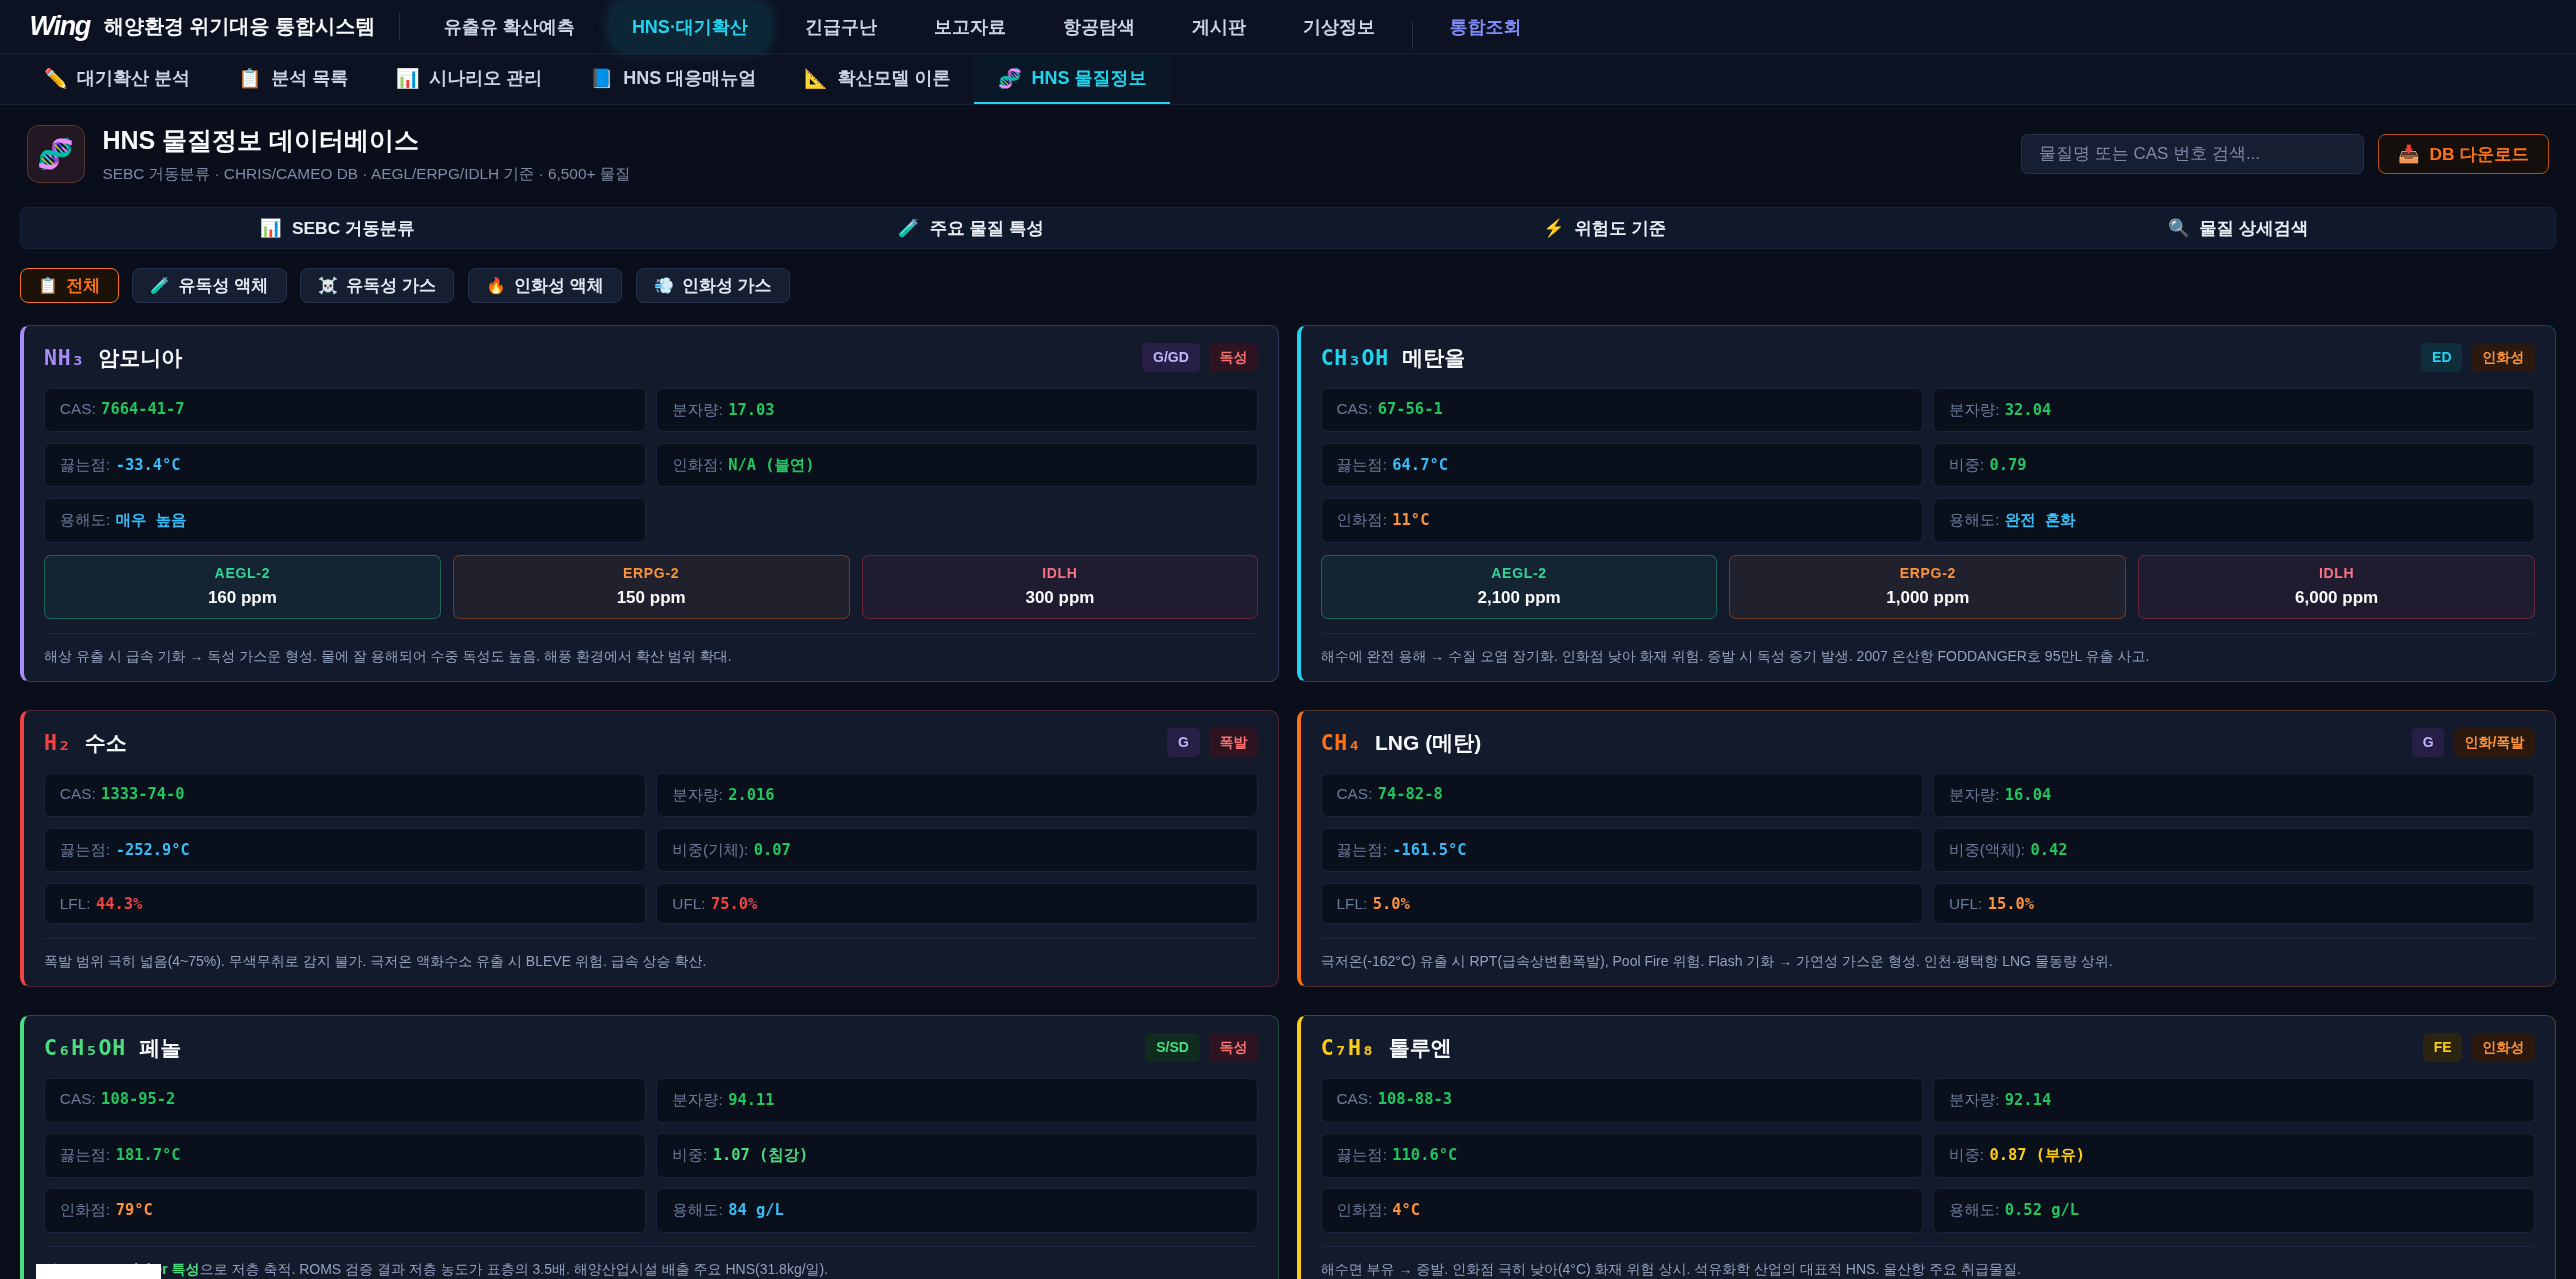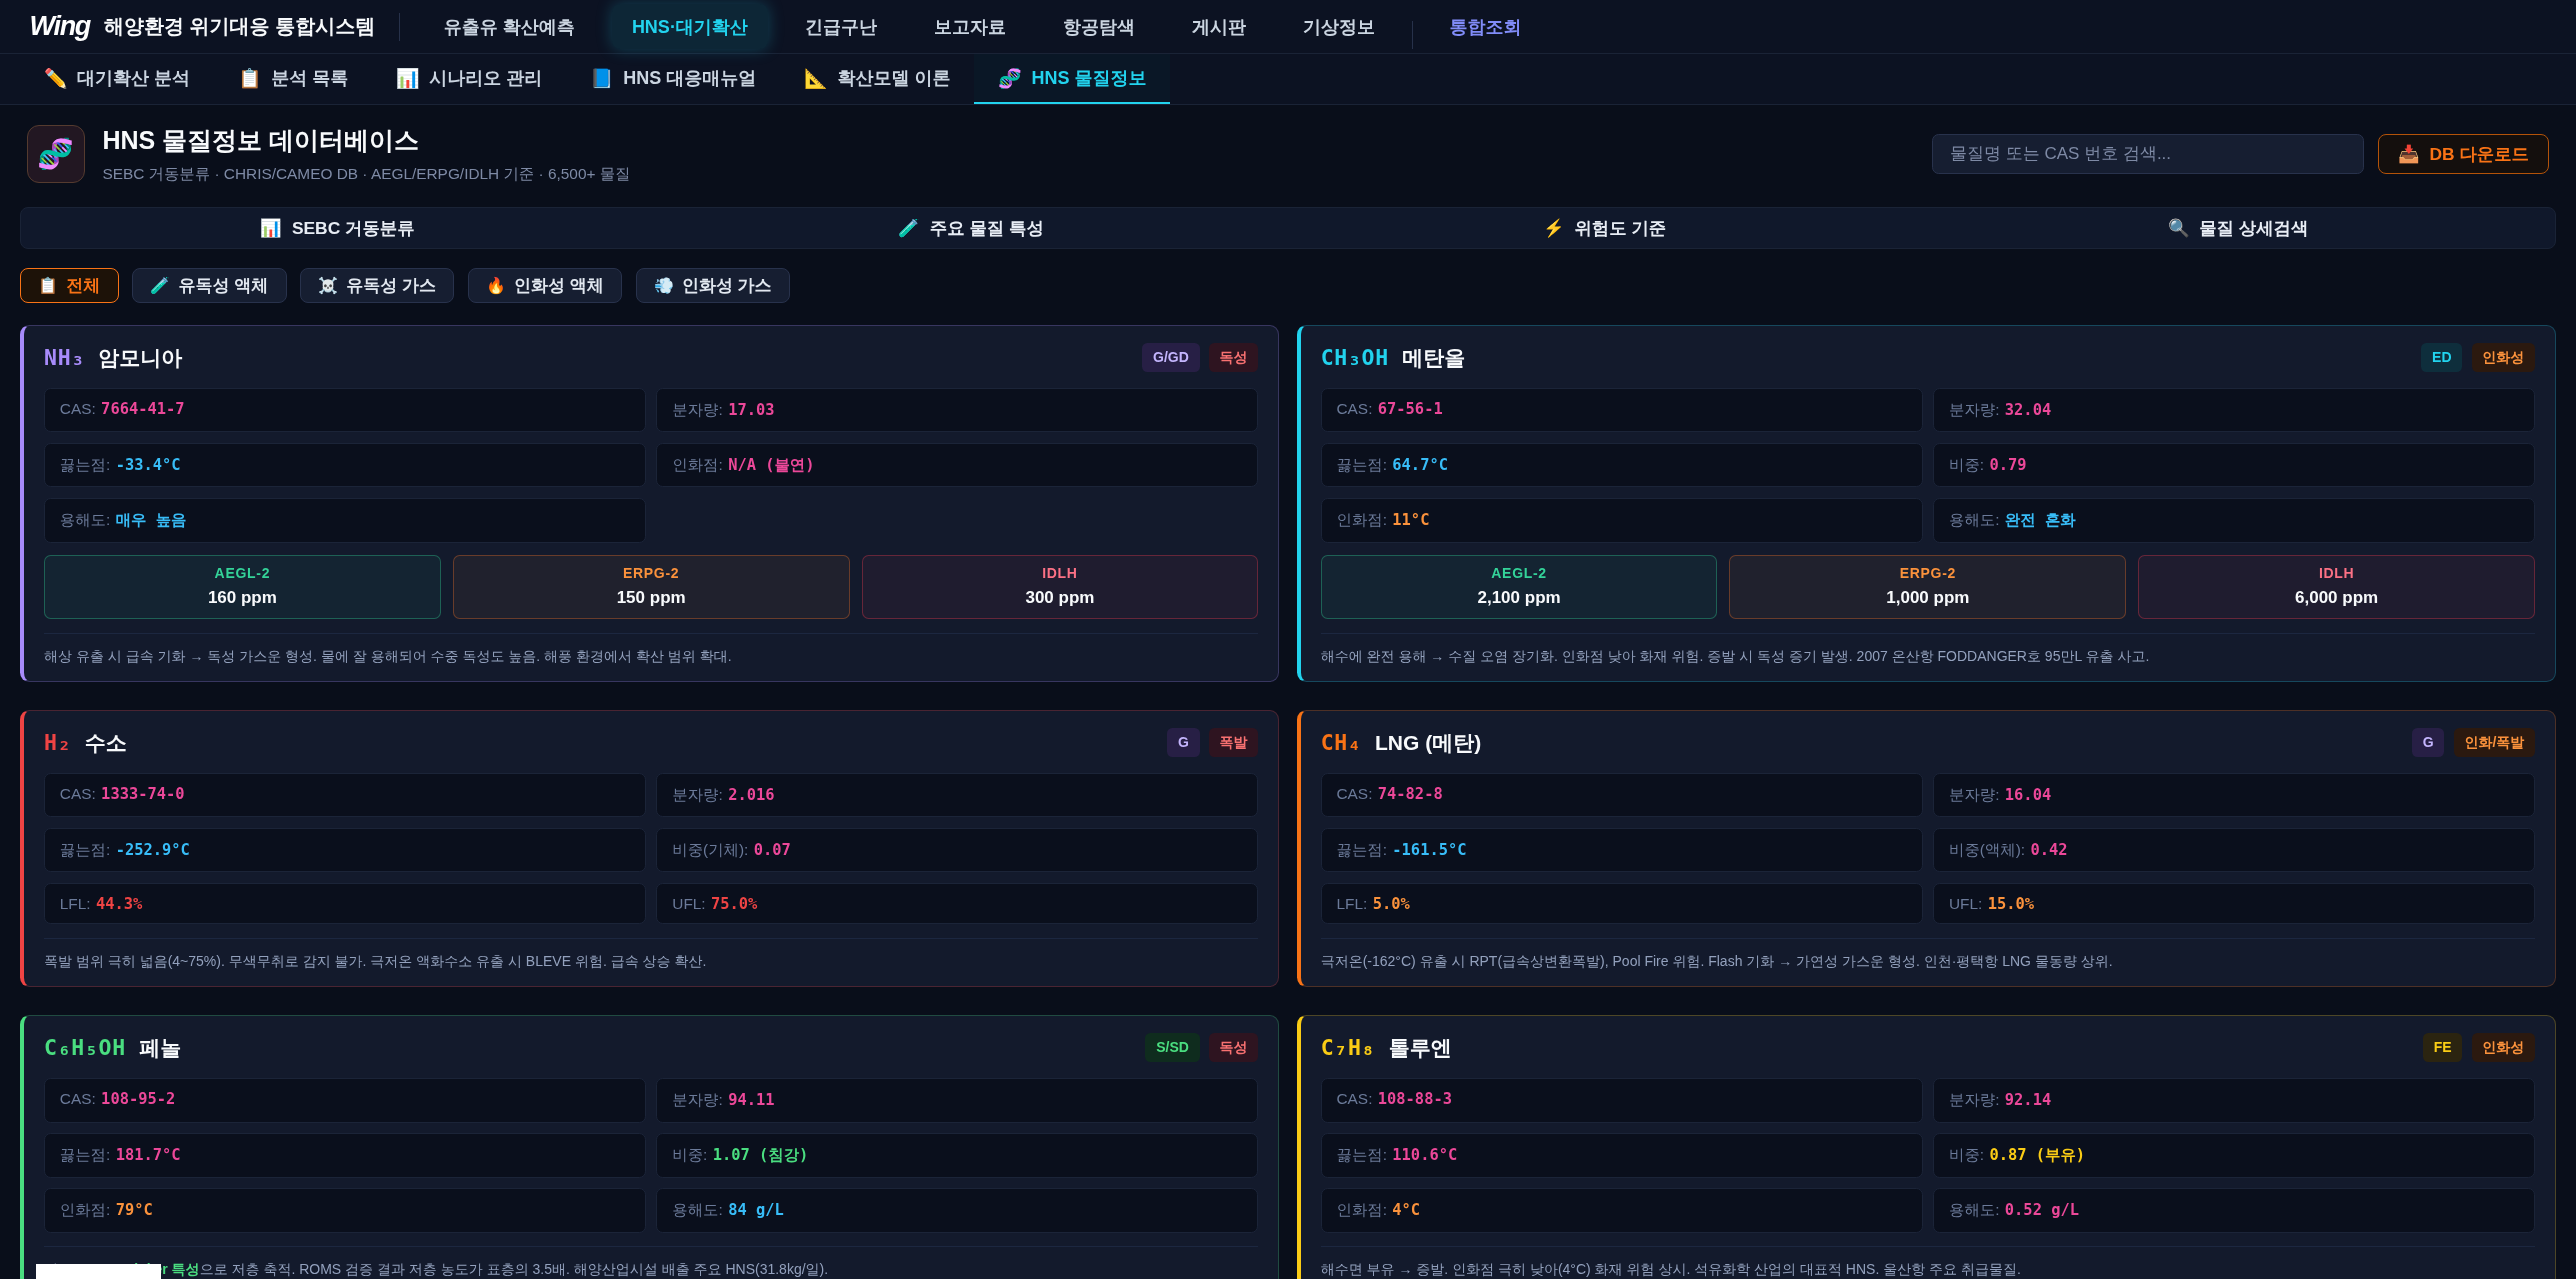--- a/index.html
+++ b/index.html
@@ -70,21 +70,21 @@
   .page-header { display:flex; align-items:center; padding:19px 27px 16px; gap:17.4px; }
   .header-icon {
     width:58px; height:58px; border-radius:12px; background:#221722;
     border:0.7px solid #553b2f; display:flex; align-items:center; justify-content:center;
     font-size:29.5px; flex:none;
   }
   .page-title { font-size:25px; font-weight:bold; color:#f8fafc; }
   .page-subtitle { font-size:15.4px; color:#7e8aa5; margin-top:6.7px; }
   .header-right { margin-left:auto; display:flex; align-items:center; gap:14.8px; }
   .search-input {
-    width:432px; height:40px; background:#161e31; border:0.7px solid #28324c;
+    width:343px; height:40px; background:#161e31; border:0.7px solid #28324c;
     border-radius:6.7px; color:#ec4899; font-size:17px; padding:0 17.4px;
     font-family:inherit; outline:none;
   }
   .search-input::placeholder { color:#7e8aa5; }
   .download-btn {
     height:40px; display:flex; align-items:center; gap:9.4px; padding:0 19px;
     background:#140f0d; border:0.7px solid #b45309; border-radius:8px;
     color:#f97316; font-size:17.4px; font-weight:bold; cursor:pointer; font-family:inherit;
   }
 
@@ -139,21 +139,21 @@
   .badge.orange { background:#2b190f; color:#fb923c; }
 
   .fields { display:grid; grid-template-columns:1fr 1fr; gap:10.7px; }
   .field {
     background:#0a0f1c; border:0.7px solid #1b2438; border-radius:6.7px;
     padding:10.7px 14.8px; font-size:15.4px;
     font-family:"DejaVu Sans Mono", monospace;
   }
   .field .flabel { color:#6b7a99; font-family:"Liberation Sans", sans-serif; margin-right:5.4px; }
   .field .fvalue { font-weight:bold; }
-  .v-plain  { color:#ec4899; }
+  .v-plain  { color:#22c55e; }
   .v-cyan   { color:#38bdf8; }
   .v-orange { color:#fb923c; }
   .v-red    { color:#ef4444; }
   .v-green  { color:#4ade80; }
   .v-yellow { color:#facc15; }
 
   .thresholds { display:grid; grid-template-columns:1fr 1fr 1fr; gap:12px; margin-top:12px; }
   .threshold { border-radius:6.7px; padding:9.4px 6.7px 10.7px; text-align:center; }
   .threshold .tlabel { font-size:14px; font-weight:bold; letter-spacing:0.7px; }
   .threshold .tvalue { font-size:17px; font-weight:bold; color:#f8fafc; margin-top:6.7px; }

